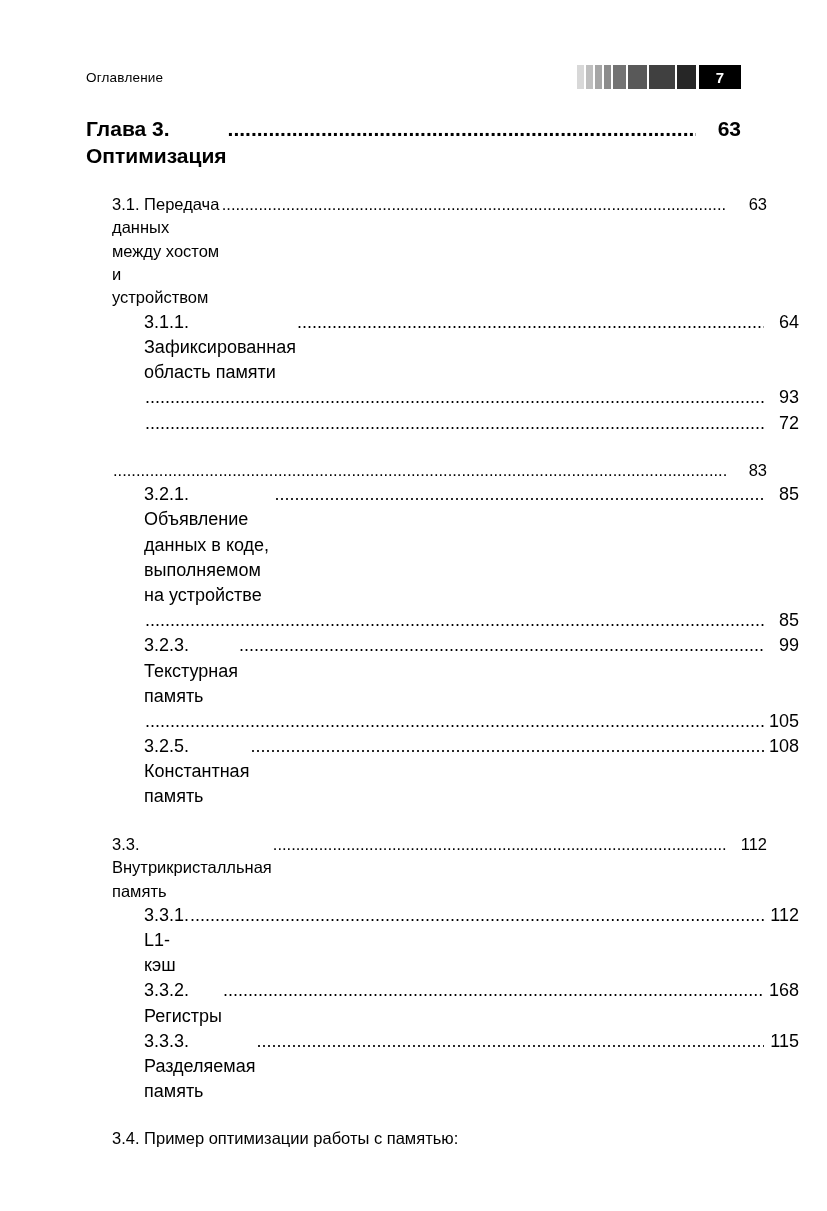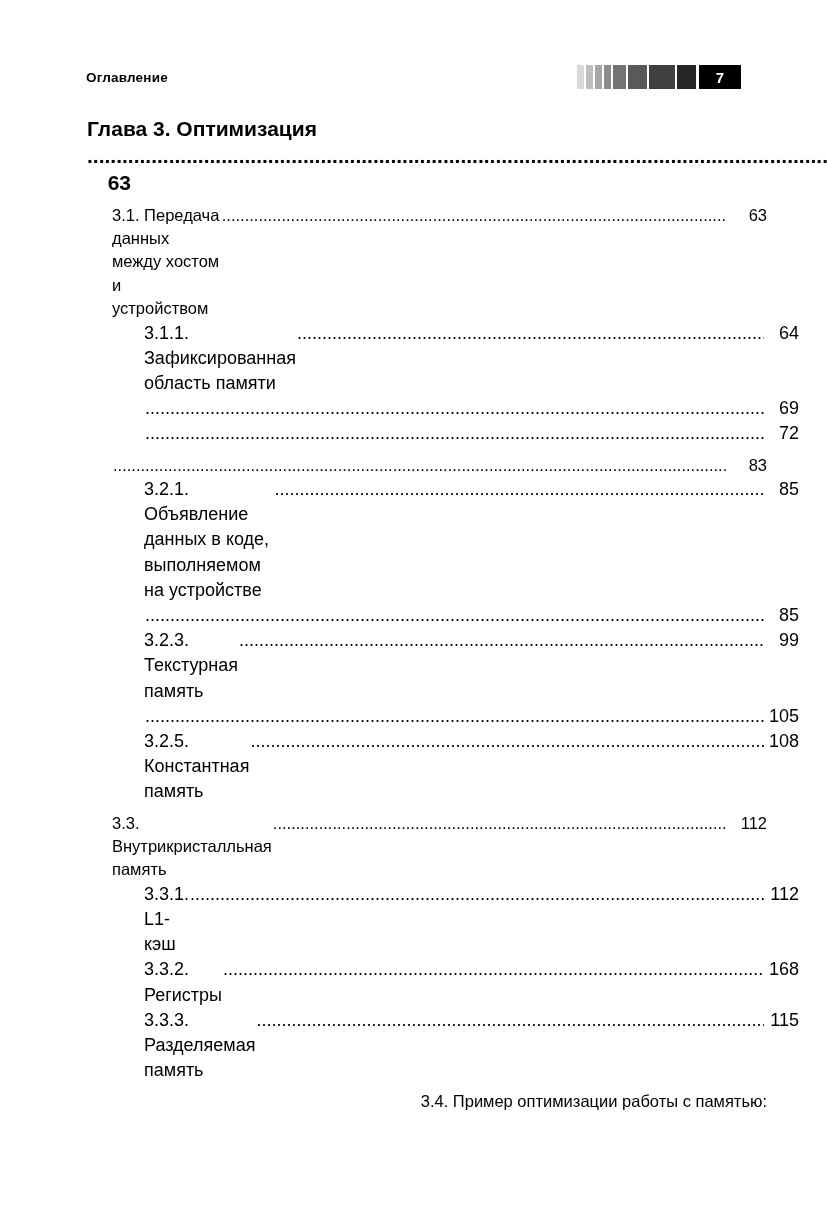--- a/index.html
+++ b/index.html
@@ -25,21 +25,21 @@
   
   .header {
     display: flex;
     align-items: center;
     justify-content: space-between;
     height: 26px;
     margin-bottom: 26px;
   }
   .header-title {
     font-size: 13.5px;
-    font-weight: bold;
+    font-weight: normal;
     letter-spacing: 0.2px;
   }
   .header-right {
     display: flex;
     align-items: stretch;
     height: 24px;
   }
   .bars {
     display: flex;
     align-items: stretch;
@@ -94,30 +94,28 @@
     font-weight: bold;
     line-height: 1.28;
     margin-top: 12px;
     margin-bottom: 4px;
   }
   .chapter .pg {
     min-width: 44px;
   }
   .chapter.noline {
     margin-top: 0;
-    flex-direction: column;
   }
 
   
   .lvl1 {
     font-size: 16.5px;
     line-height: 1.42;
     padding-left: 26px;
-    margin-top: 7px;
-    justify-content: flex-end;
+    margin-top: 23px;
   }
   .lvl1 .pg {
     min-width: 40px;
   }
 
   
   .lvl2 {
     font-size: 18px;
     line-height: 1.4;
     padding-left: 58px;
@@ -162,21 +160,21 @@
           <span class="dots">................................................................................................................................................................................................................................................................................................................................................................................................................</span>
           <span class="pg">63</span>
         </div>
         <div class="row lvl2">
           <span class="txt">3.1.1. Зафиксированная область памяти</span>
           <span class="dots">................................................................................................................................................................................................................................................................................................................................................................................................................</span>
           <span class="pg">64</span>
         </div>
         <div class="row lvl2">
           <span class="dots">................................................................................................................................................................................................................................................................................................................................................................................................................</span>
-          <span class="pg">69</span>
+          <span class="pg">93</span>
         </div>
         <div class="row lvl2">
           <span class="dots">................................................................................................................................................................................................................................................................................................................................................................................................................</span>
           <span class="pg">72</span>
         </div>
         <div class="row lvl1">
           <span class="dots">................................................................................................................................................................................................................................................................................................................................................................................................................</span>
           <span class="pg">83</span>
         </div>
         <div class="row lvl2">

